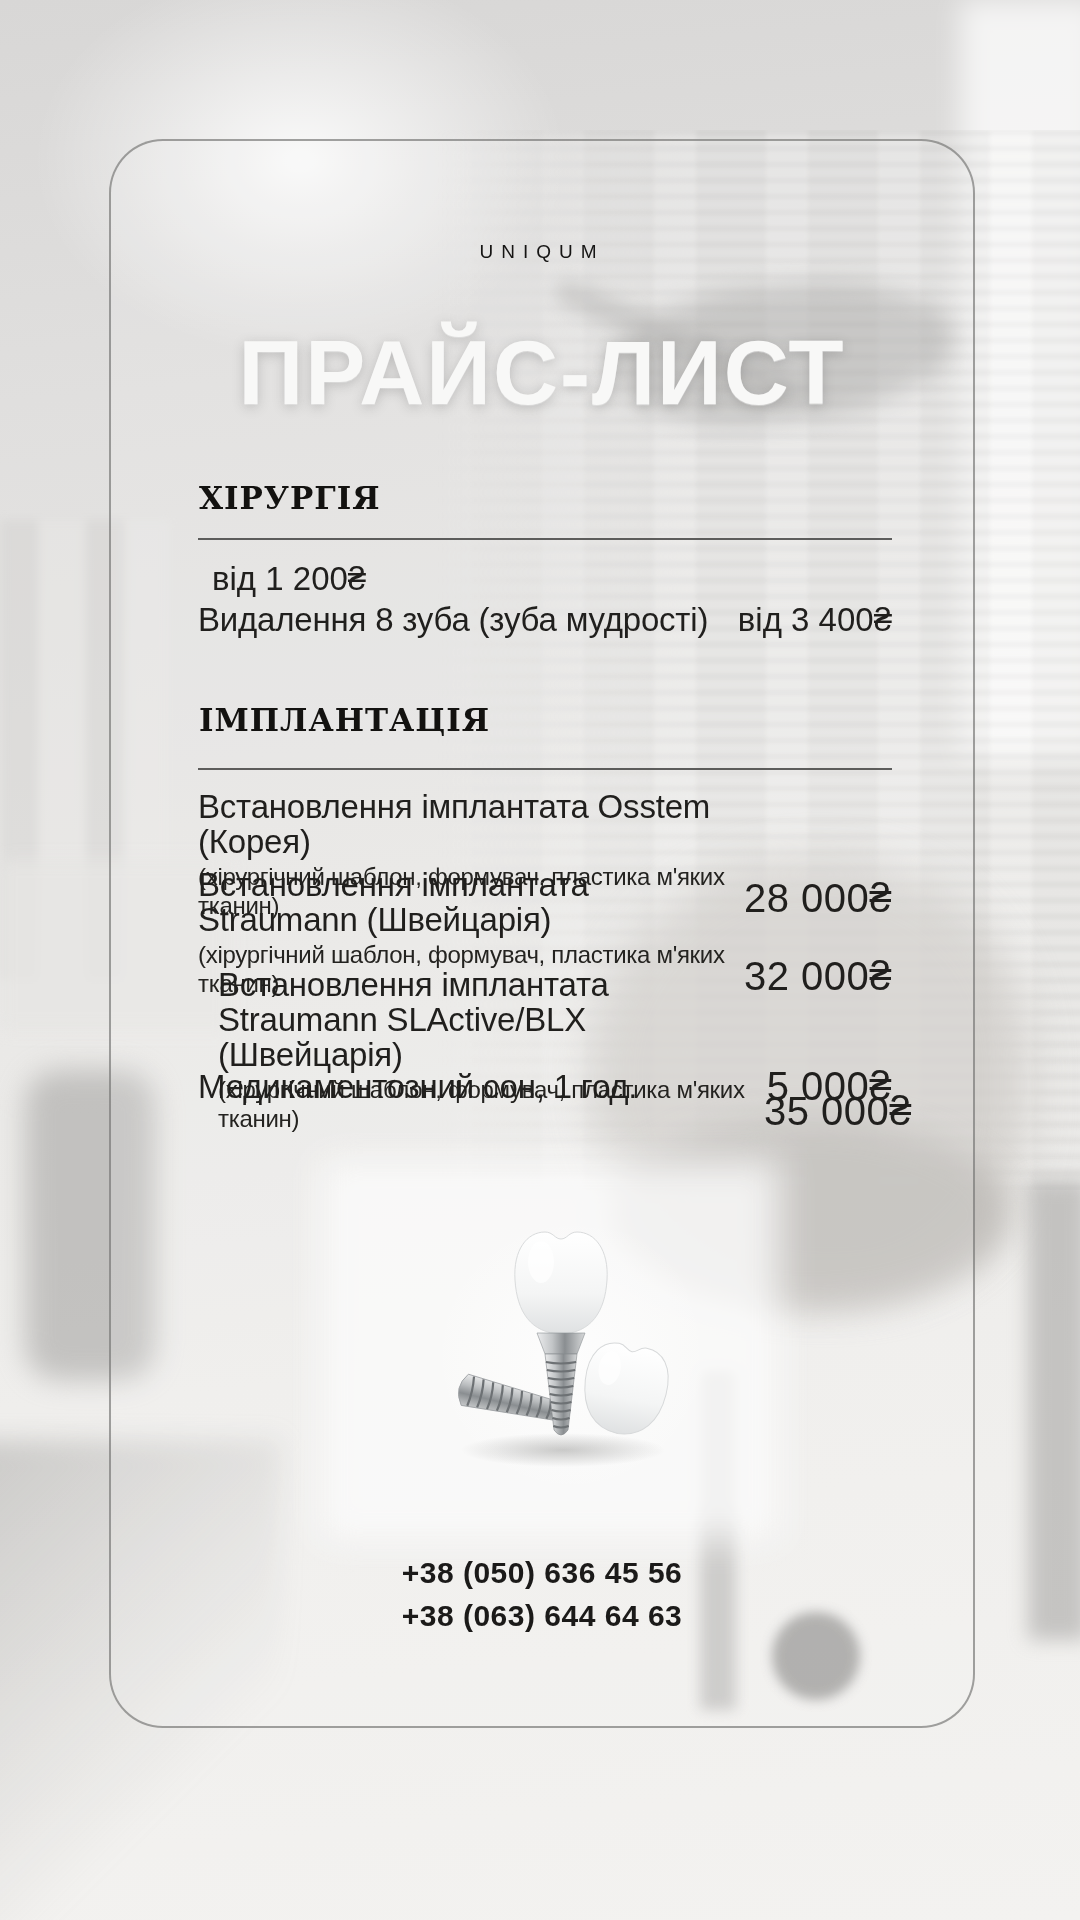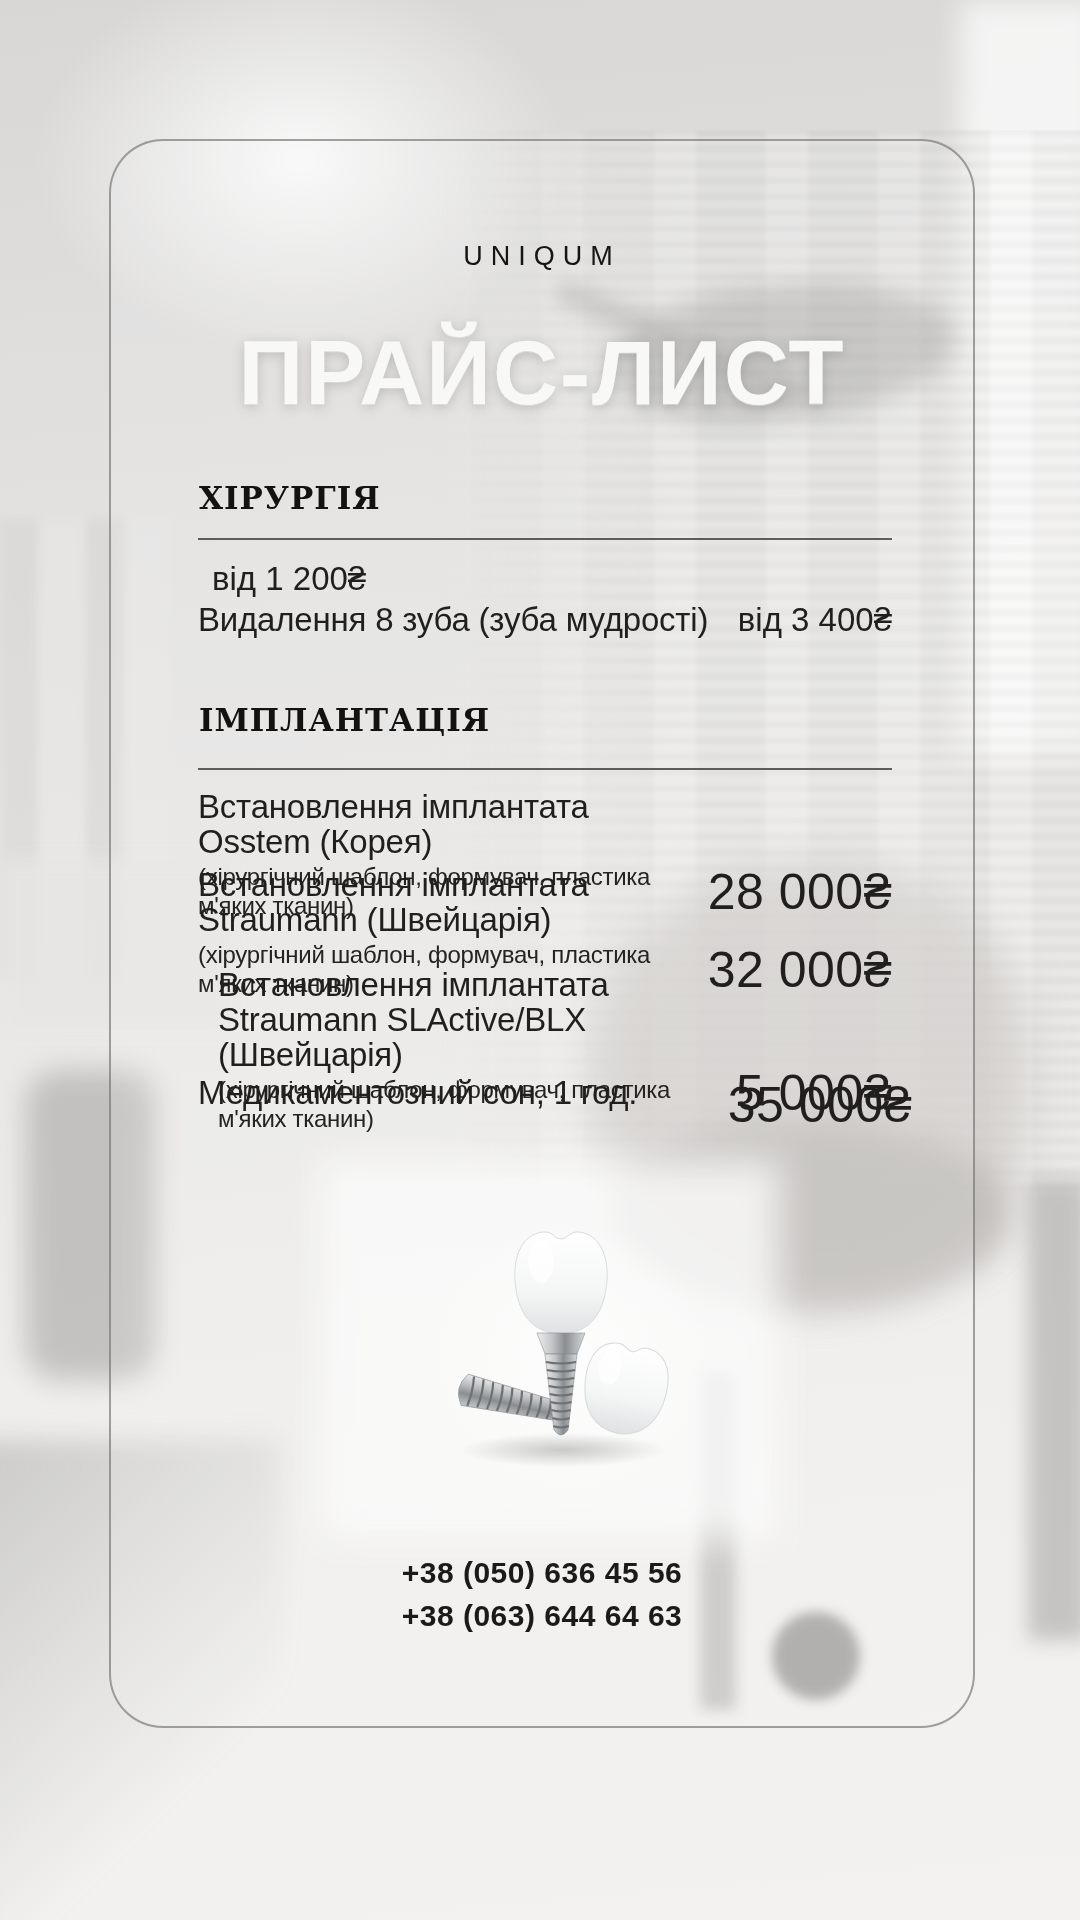--- a/index.html
+++ b/index.html
@@ -51,21 +51,21 @@
     background:linear-gradient(135deg,rgba(158,157,155,.45),rgba(158,157,155,0) 70%);filter:blur(12px);}
   .bg-photo-white{position:absolute;left:320px;top:1160px;width:460px;height:380px;
     background:rgba(253,253,252,.8);filter:blur(18px);}
 
   
   .card{position:absolute;left:109px;top:139px;width:862px;height:1585px;
     border:2px solid rgba(112,112,110,.65);border-radius:54px;
     background:rgba(250,250,249,.14);}
 
   .brand{position:absolute;top:100px;left:0;width:100%;text-align:center;
-    font-size:27px;font-weight:400;letter-spacing:8px;color:#161514;}
+    font-size:19px;font-weight:400;letter-spacing:8px;color:#161514;}
 
   .title{position:absolute;top:149px;left:0;width:100%;text-align:center;
     font-size:90px;font-weight:800;letter-spacing:2px;color:#f8f8f7;white-space:nowrap;
     text-shadow:0 3px 12px rgba(90,90,88,.28),0 1px 0 rgba(255,255,255,.55);margin-top:32px;}
 
   .section-heading{position:absolute;left:88px;
     font-family:"DejaVu Serif","Liberation Serif",serif;font-weight:700;
     font-size:31px;letter-spacing:1px;color:#131210;}
   .heading-surgery{top:339px;}
   .heading-implant{top:561px;}
@@ -76,21 +76,21 @@
 
   .row{position:absolute;left:87px;width:694px;display:flex;justify-content:space-between;
     color:#201f1d;}
   .row.simple{align-items:center;}
   .row.impl{align-items:flex-end;}
   .row-text{max-width:575px;}
   .row-name{font-size:33px;line-height:1.2;letter-spacing:-.2px;}
   .impl .row-name{line-height:1.06;}
   .row-note{font-size:24px;line-height:1.2;letter-spacing:-.3px;margin-top:3px;color:#242320;}
   .row-price{font-size:33px;white-space:nowrap;margin-left:14px;letter-spacing:0;}
-  .row-price.big{font-size:50px;letter-spacing:.5px;}
+  .row-price.big{font-size:40px;letter-spacing:.5px;}
 
   .row-s1{top:419px;}
   .row-s2{top:459px;}
   .row-i1{top:649px;}
   .row-i2{top:727px;}
   .row-i3{top:827px;margin-left:20px;}
   .row-i4{top:923px;}
 
   
   .implant-figure{position:absolute;left:330px;top:1085px;width:260px;height:260px;}

